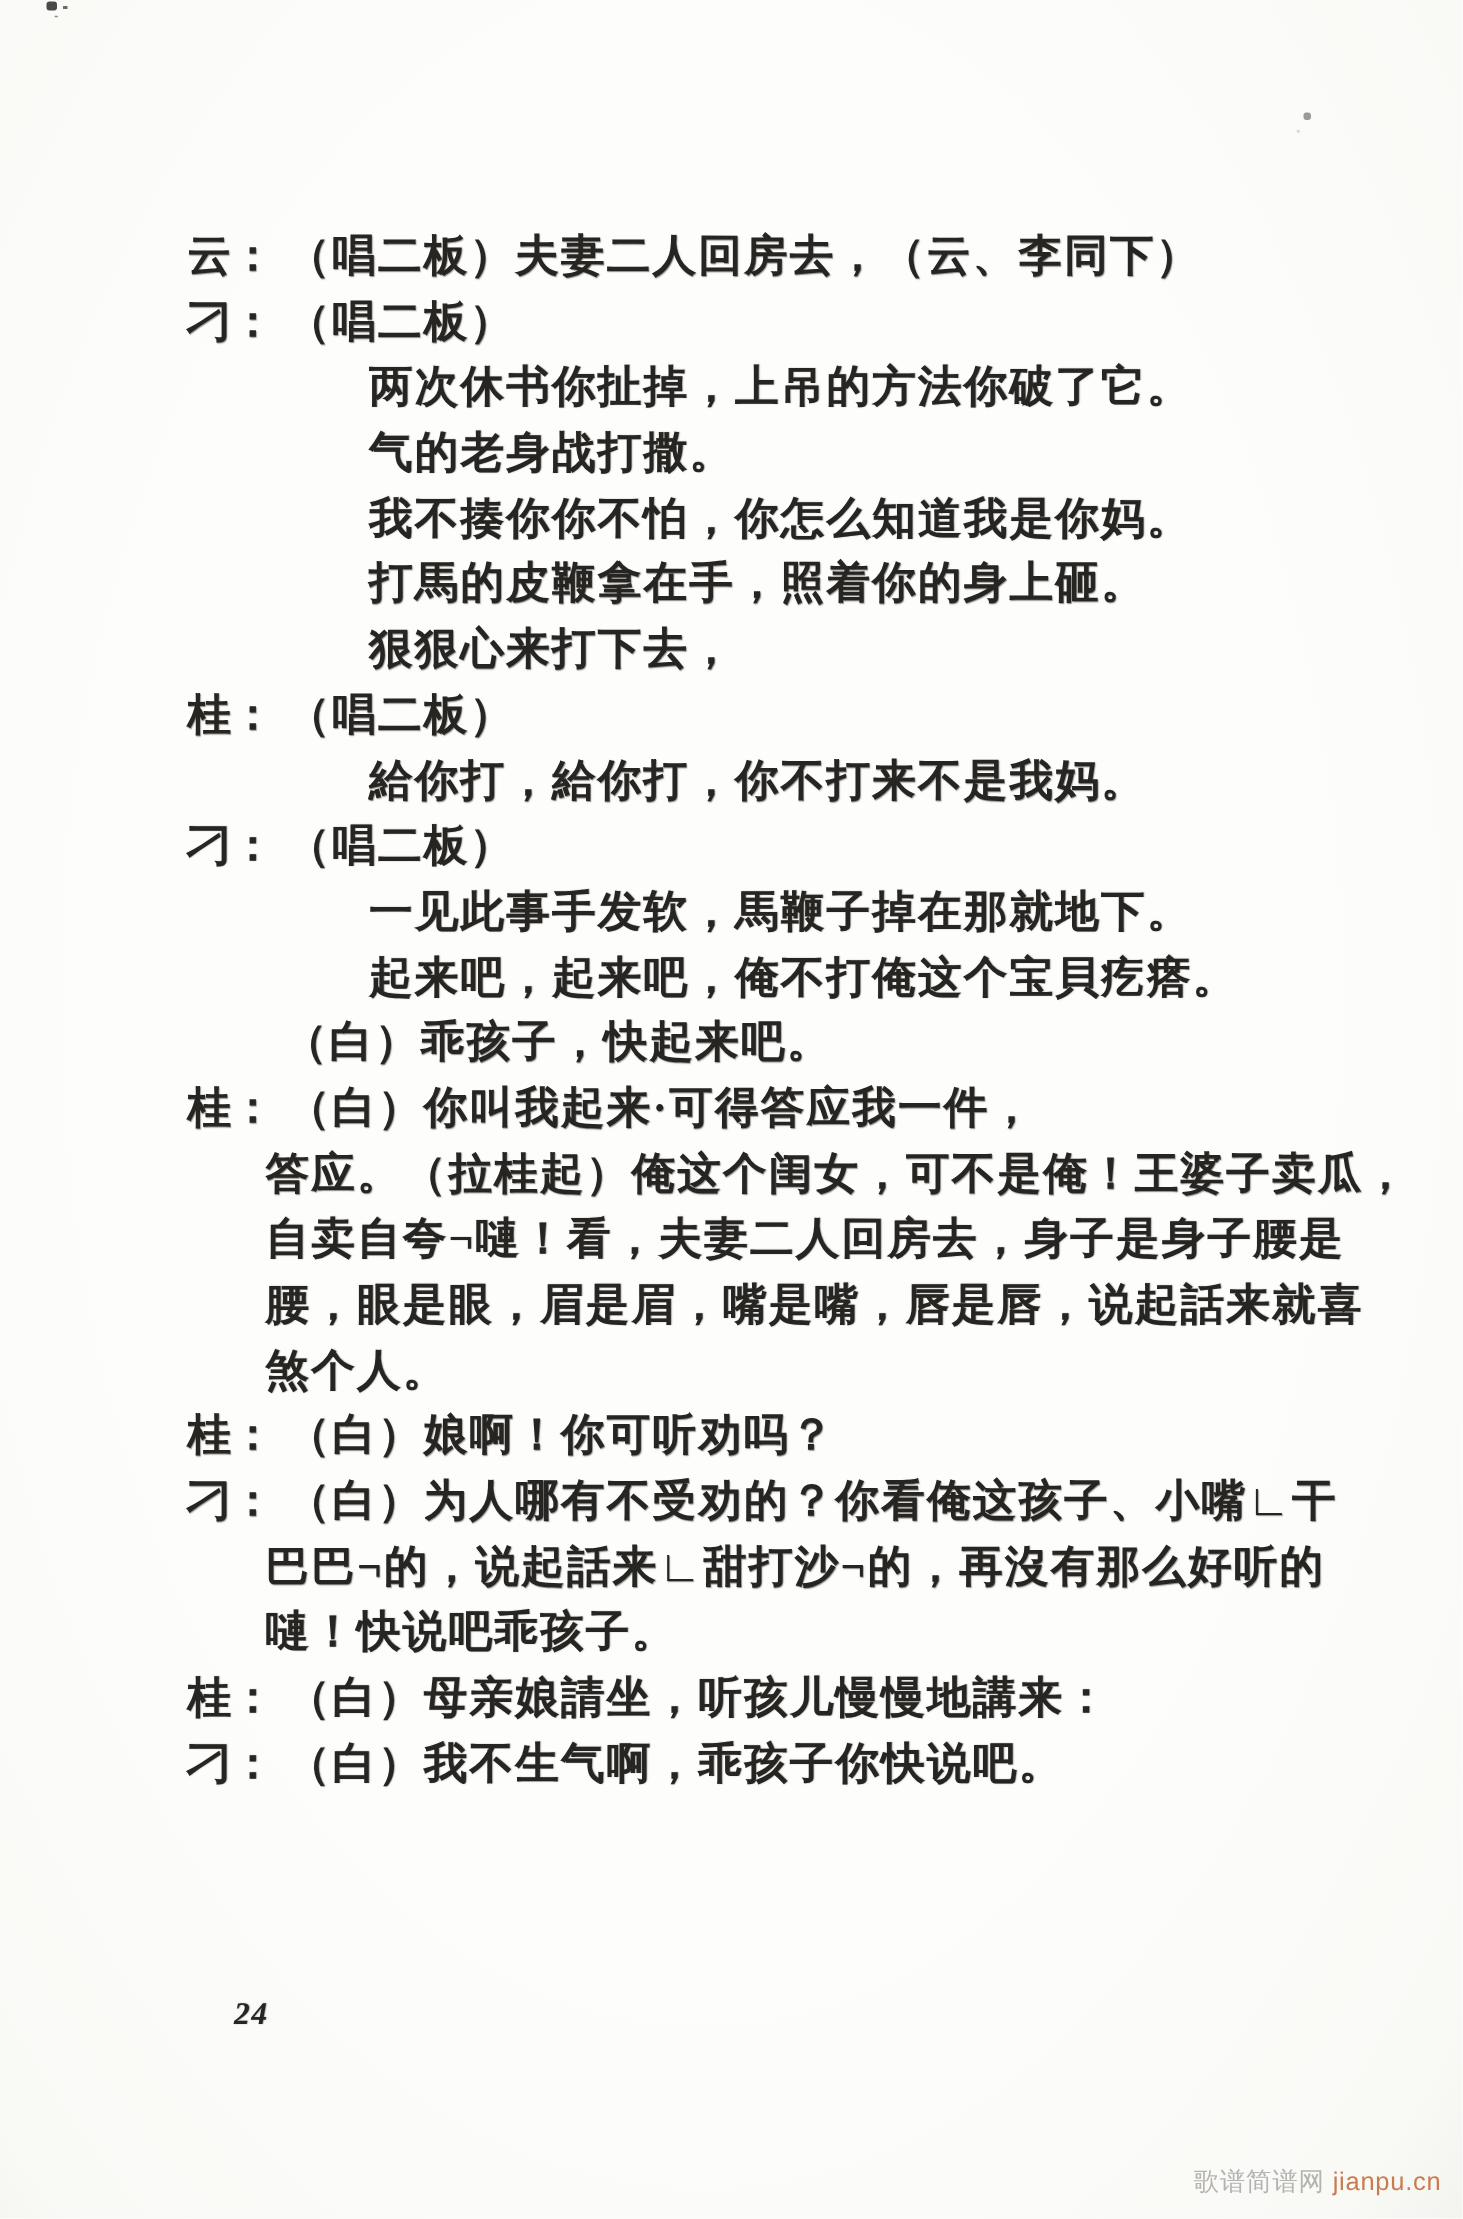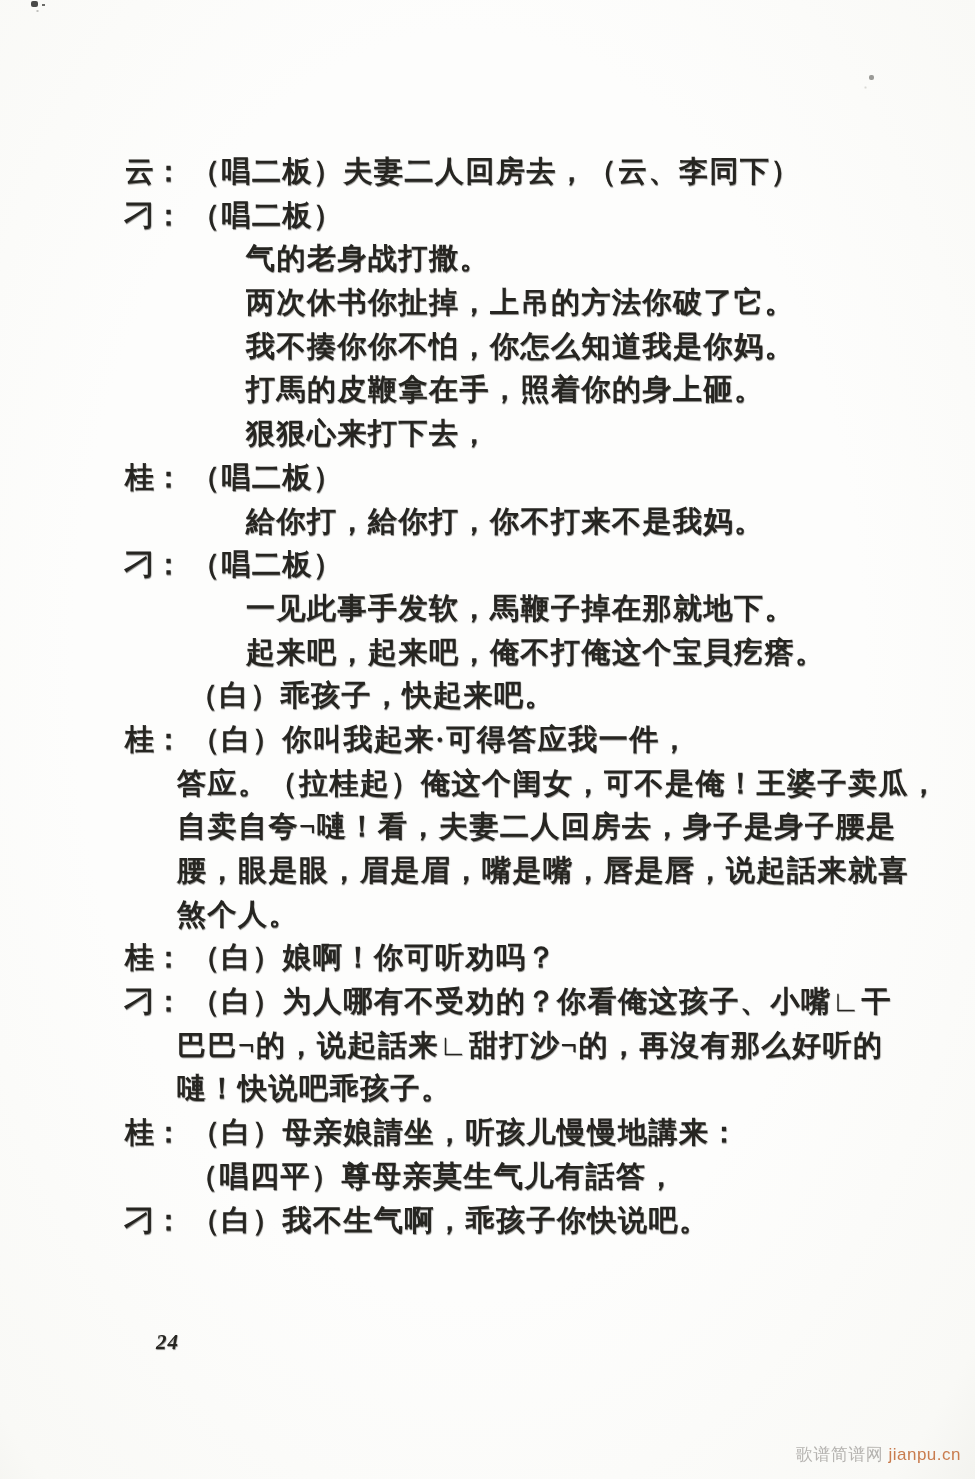--- a/index.html
+++ b/index.html
@@ -53,42 +53,41 @@
 <body>
 
 <div class="page">
 
   <div class="artifact smudge-a"></div>
   <div class="artifact dot-a"></div>
 
   <div class="text-block">
     <div class="line"><span class="sp">云：</span><span>（唱二板）夫妻二人回房去，（云、李同下）</span></div>
     <div class="line"><span class="sp">刁：</span><span>（唱二板）</span></div>
+    <div class="line ind-verse"><span>两次休书你扯掉，上吊的方法你破了它。</span></div>
     <div class="line ind-verse"><span>气的老身战打撒。</span></div>
-    <div class="line ind-verse"><span>两次休书你扯掉，上吊的方法你破了它。</span></div>
     <div class="line ind-verse"><span>我不揍你你不怕，你怎么知道我是你妈。</span></div>
     <div class="line ind-verse"><span>打馬的皮鞭拿在手，照着你的身上砸。</span></div>
     <div class="line ind-verse"><span>狠狠心来打下去，</span></div>
     <div class="line"><span class="sp">桂：</span><span>（唱二板）</span></div>
     <div class="line ind-verse"><span>給你打，給你打，你不打来不是我妈。</span></div>
     <div class="line"><span class="sp">刁：</span><span>（唱二板）</span></div>
     <div class="line ind-verse"><span>一见此事手发软，馬鞭子掉在那就地下。</span></div>
     <div class="line ind-verse"><span>起来吧，起来吧，俺不打俺这个宝貝疙瘩。</span></div>
     <div class="line ind-speech"><span>（白）乖孩子，快起来吧。</span></div>
     <div class="line"><span class="sp">桂：</span><span>（白）你叫我起来·可得答应我一件，</span></div>
     <div class="line ind-cont"><span>答应。（拉桂起）俺这个闺女，可不是俺！王婆子卖瓜，</span></div>
     <div class="line ind-cont"><span>自卖自夸¬嗹！看，夫妻二人回房去，身子是身子腰是</span></div>
     <div class="line ind-cont"><span>腰，眼是眼，眉是眉，嘴是嘴，唇是唇，说起話来就喜</span></div>
     <div class="line ind-cont"><span>煞个人。</span></div>
     <div class="line"><span class="sp">桂：</span><span>（白）娘啊！你可听劝吗？</span></div>
     <div class="line"><span class="sp">刁：</span><span>（白）为人哪有不受劝的？你看俺这孩子、小嘴∟干</span></div>
     <div class="line ind-cont"><span>巴巴¬的，说起話来∟甜打沙¬的，再沒有那么好听的</span></div>
     <div class="line ind-cont"><span>嗹！快说吧乖孩子。</span></div>
     <div class="line"><span class="sp">桂：</span><span>（白）母亲娘請坐，听孩儿慢慢地講来：</span></div>
-    <div class="line ind-speech"><span>（唱四平）尊母亲莫生气儿有話答，</span></div>
     <div class="line"><span class="sp">刁：</span><span>（白）我不生气啊，乖孩子你快说吧。</span></div>
   </div>
 
   <div class="page-number">24</div>
 
   <div class="watermark">
     <span class="wm-name">歌谱简谱网</span>
     <span class="wm-url">jianpu.cn</span>
   </div>
 

